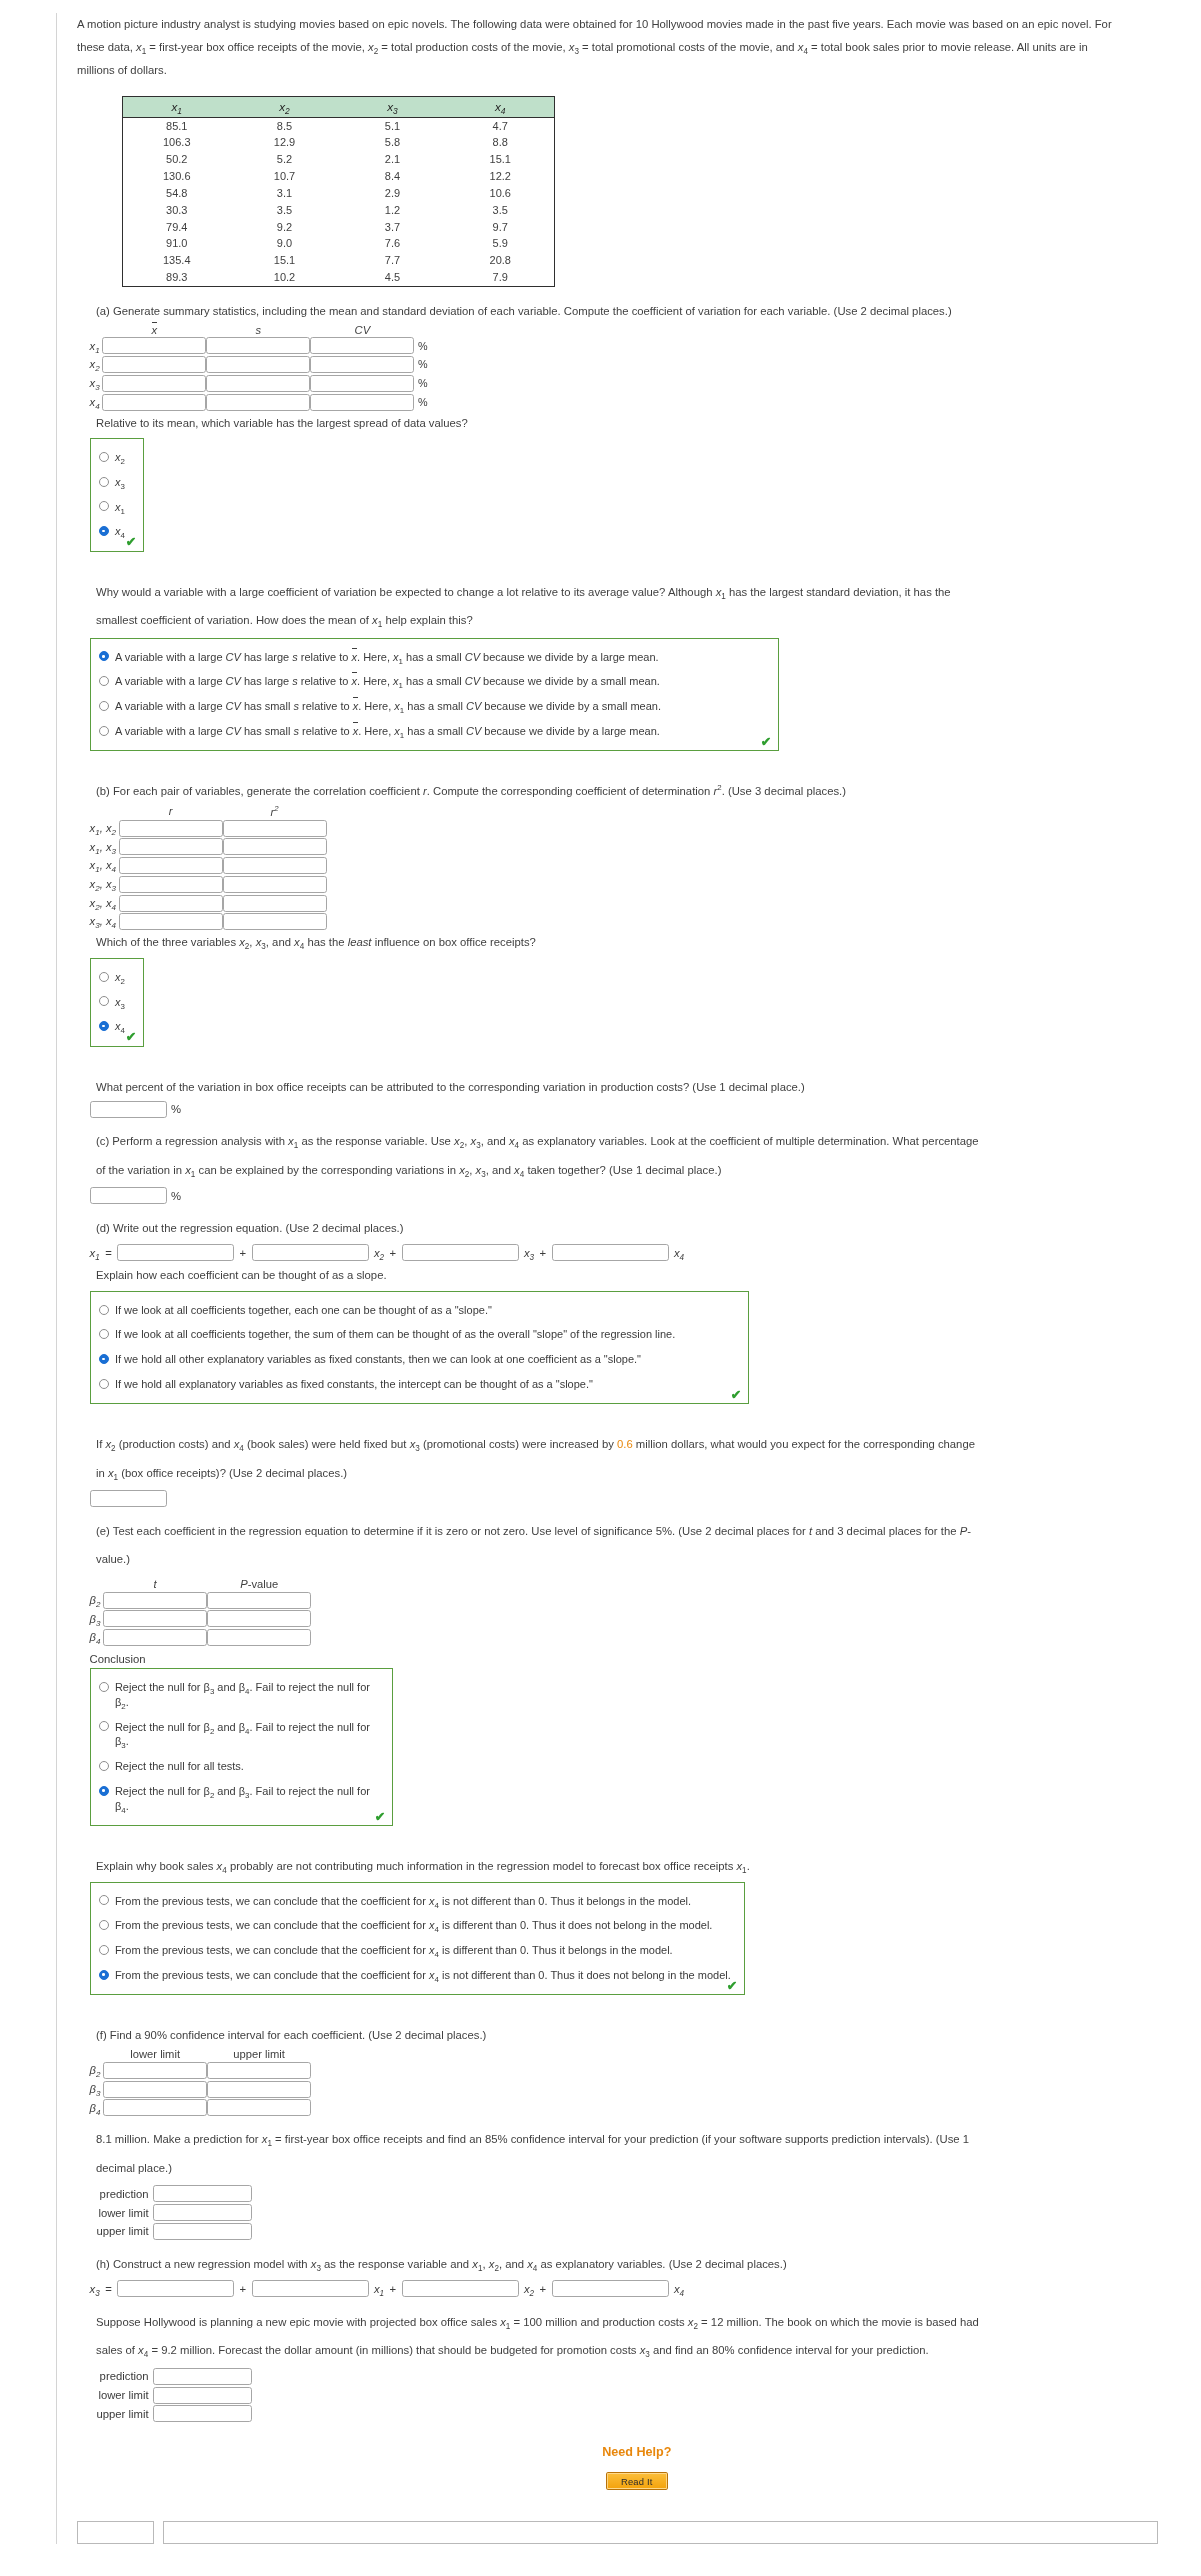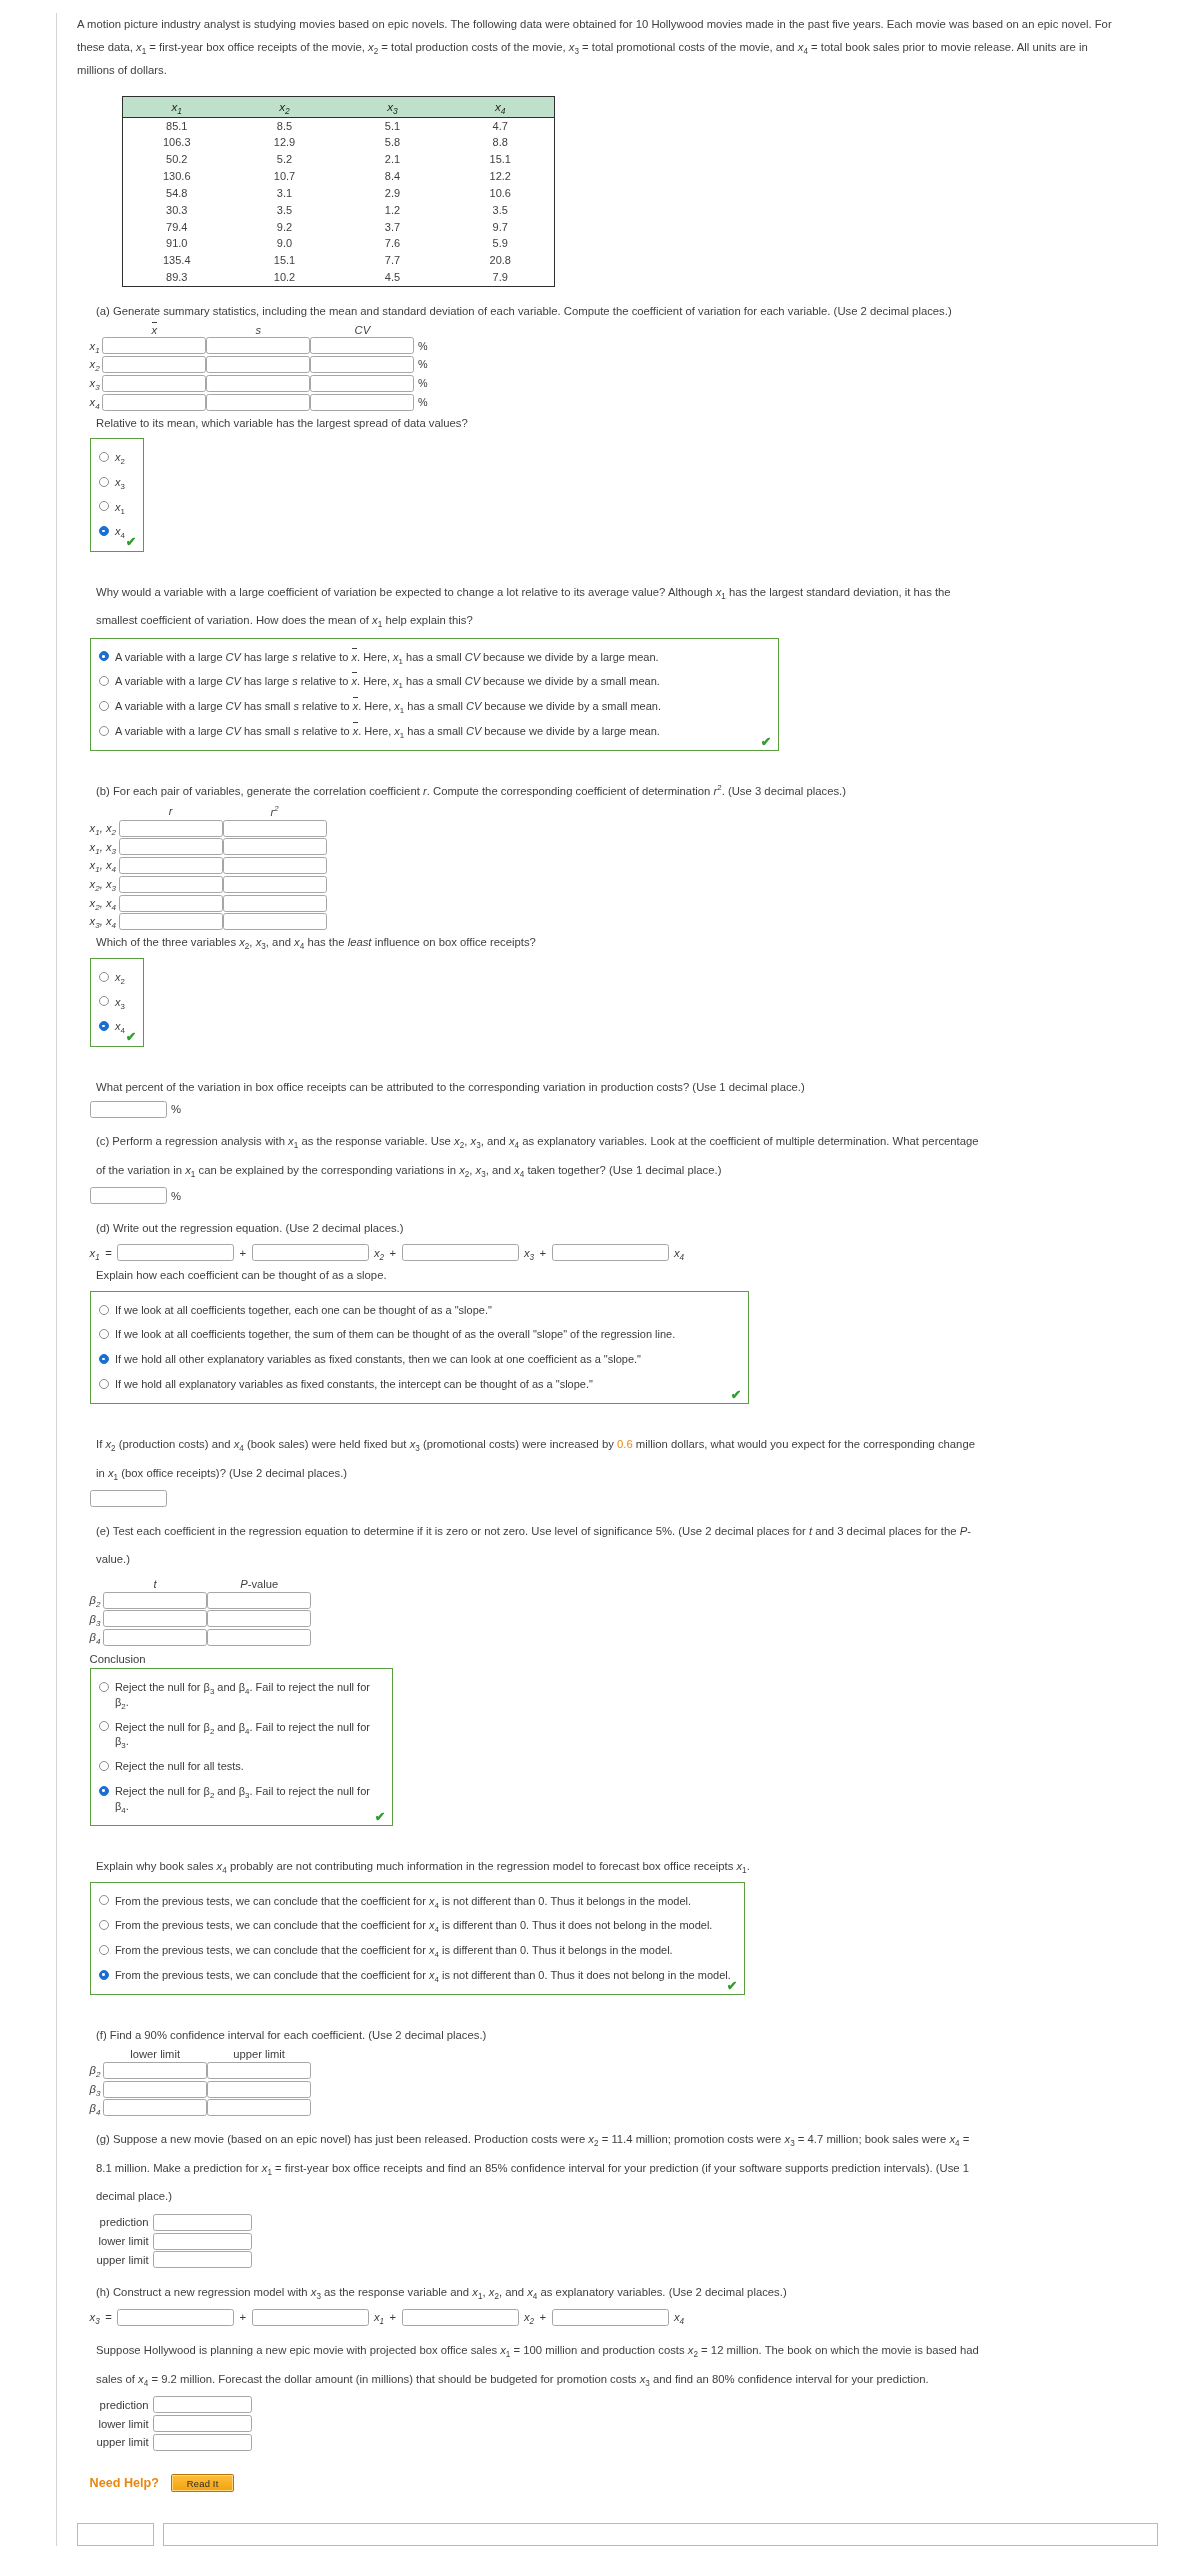--- a/index.html
+++ b/index.html
@@ -125,21 +125,21 @@
   .blockgap { height: 27px; }
   .smallgap { height: 10.8px; }
 
   .eqrow { font-size: 11.3px; margin: 4.5px 0 2.7px 12.6px; display: flex; align-items: center; gap: 5.4px; flex-wrap: wrap; }
   .eqrow .lbl { font-style: italic; }
 
   .labeledrow { font-size: 11.3px; margin: 1.8px 0 1.8px 12.6px; display: flex; align-items: center; gap: 4.5px; }
   .labeledrow .cap { width: 59px; text-align: right; }
 
   .needhelp {
-    margin: 23px 0 0 12.6px; display: flex; align-items: center; gap: 12.6px;
+    margin: 23px 0 0 12.6px; display: flex; align-items: center; gap: 12.6px; flex-direction: column;
   }
   .needhelp .nh {
     color: #e8870c; font-weight: bold; font-size: 12.6px;
   }
   .readit {
     background: linear-gradient(#fcbf3c, #f4a20b);
     border: 0.9px solid #b87208;
     border-radius: 1.8px;
     padding: 1.8px 2.7px;
     box-shadow: inset 0 0 0 0.9px #ffd98a;
@@ -571,21 +571,20 @@
       <td class="rl">β<sub>4</sub></td>
       <td><span class="inp"></span></td>
       <td><span class="inp"></span></td>
     </tr>
   </tbody>
       </table>
 
   <div class="smallgap"></div>
 
   <div class="prose qtext">
-    <div class="para">(g) Suppose a new movie (based on an epic novel) has just been released. Production costs were <span class="v">x</span><sub>2</sub> = 11.4 million; promotion costs were <span class="v">x</span><sub>3</sub> = 4.7 million; book sales were <span class="v">x</span><sub>4</sub> =</div>
     <div class="para">8.1 million. Make a prediction for <span class="v">x</span><sub>1</sub> = first-year box office receipts and find an 85% confidence interval for your prediction (if your software supports prediction intervals). (Use 1</div>
     <div class="para">decimal place.)</div>
   </div>
   <div class="labeledrow">
     <span class="cap">prediction</span>
     <span class="inp w110"></span>
   </div>
   <div class="labeledrow">
     <span class="cap">lower limit</span>
     <span class="inp w110"></span>

